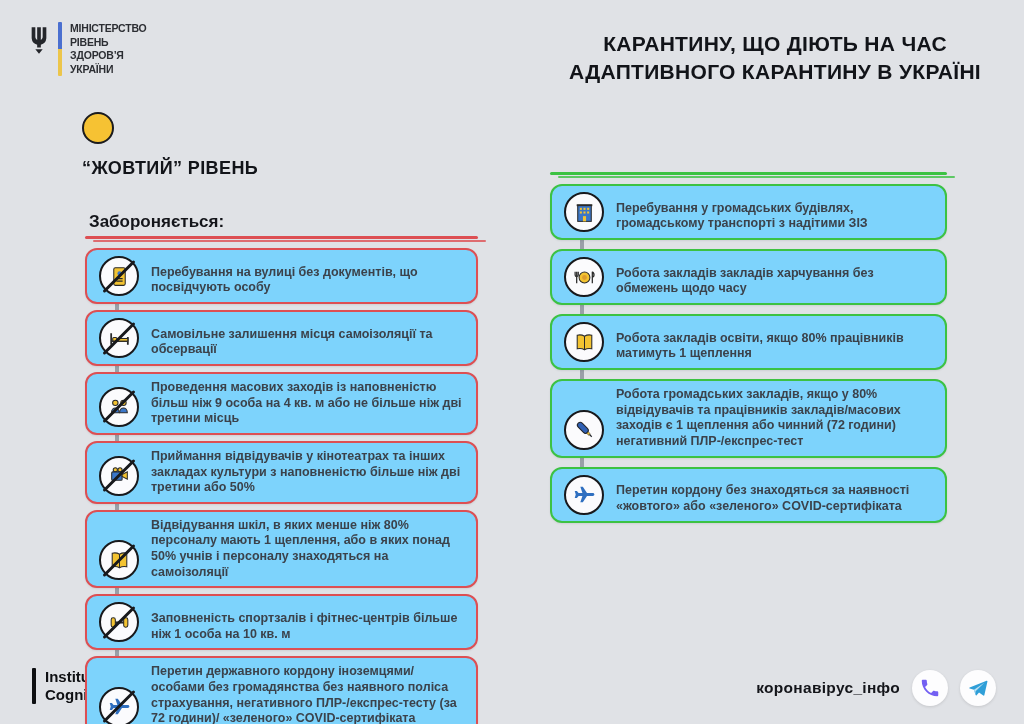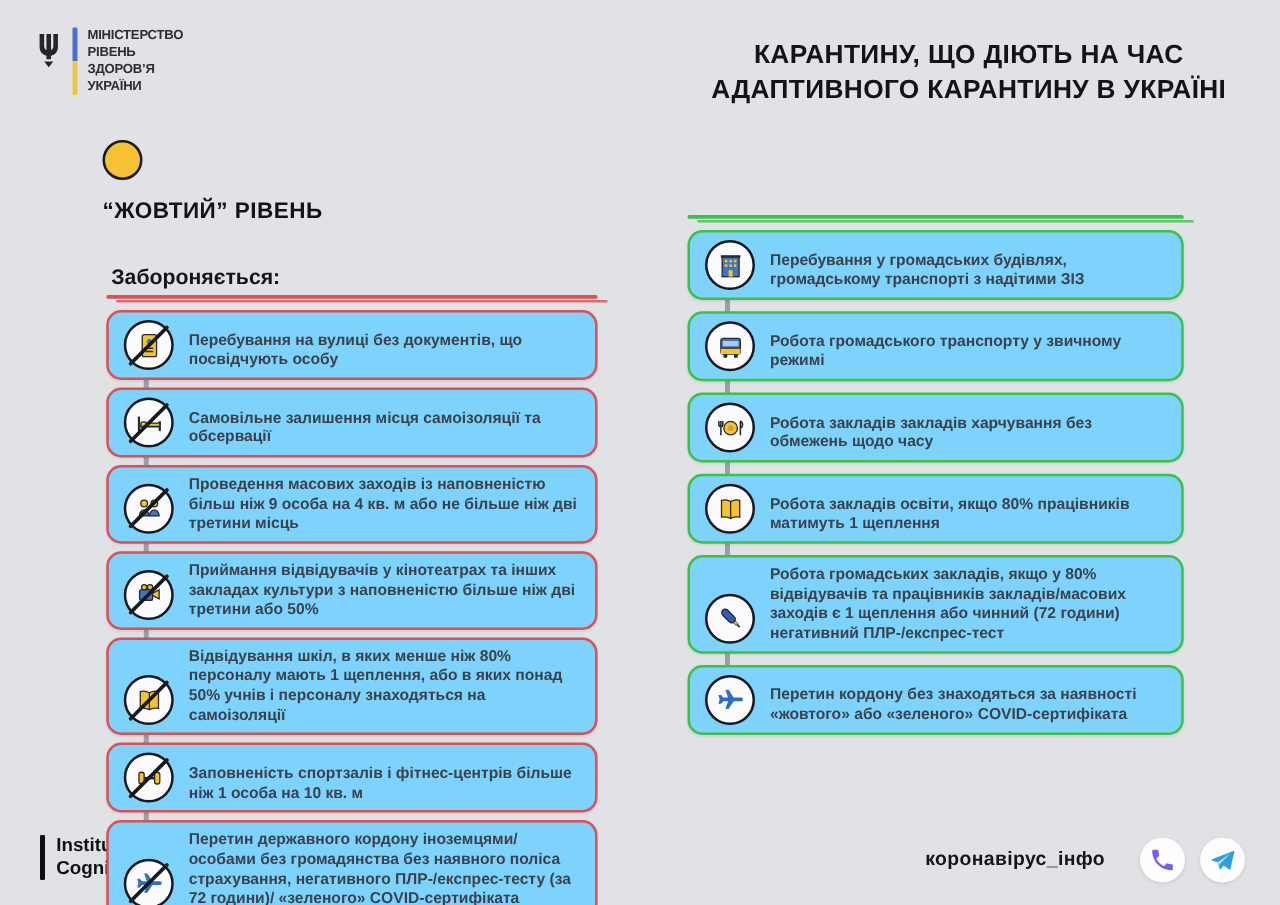--- a/index.html
+++ b/index.html
@@ -39,21 +39,21 @@
     display:flex; align-items:center; justify-content:center; }
   .icon-circle svg { width:25px; height:25px; display:block; }
   .icon-circle.prohibited::after { content:""; position:absolute; left:-4px; right:-4px; top:50%; height:3px;
     margin-top:-1.5px; background:#18191c; transform:rotate(-45deg); border-radius:2px; }
   .card-text { font-size:12.5px; font-weight:700; line-height:1.25; color:#3b424b; }
   
   .footer-org { position:absolute; left:32px; bottom:20px; display:flex; align-items:stretch; gap:9px; }
   .footer-org .vbar { width:4px; background:#0e0f12; border-radius:1px; }
   .footer-org .org-text { font-size:15px; font-weight:800; line-height:1.2; color:#0f1013; }
   .footer-channel { position:absolute; right:28px; bottom:18px; display:flex; align-items:center; gap:12px; }
-  .channel-name { font-size:15.5px; font-weight:800; letter-spacing:0.3px; color:#14151a; margin-right:16px; }
+  .channel-name { font-size:15.5px; font-weight:800; letter-spacing:0.3px; color:#14151a; margin-right:0; }
   .social { width:36px; height:36px; border-radius:50%; background:#fdfdfe; box-shadow:0 1px 3px rgba(0,0,0,.12);
     display:flex; align-items:center; justify-content:center; }
   .social svg { width:22px; height:22px; display:block; }
 </style>
 </head>
 <body>
 
 <div class="page">
 
   <div class="ministry">
@@ -169,33 +169,20 @@
                 <rect x="11" y="7.5" width="2" height="2"></rect>
                 <rect x="14.5" y="7.5" width="2" height="2"></rect>
                 <rect x="7.5" y="11" width="2" height="2"></rect>
                 <rect x="11" y="11" width="2" height="2"></rect>
                 <rect x="14.5" y="11" width="2" height="2"></rect>
                 <rect x="10.5" y="15.5" width="3" height="5"></rect>
               </g>
             </svg>
           </div>
           <div class="card-text">Перебування у громадських будівлях, громадському транспорті з надітими ЗІЗ</div>
-        </div>
-        <div class="card">
-          <div class="icon-circle">
-            <svg viewBox="0 0 24 24">
-              <rect x="4.5" y="5.5" width="15" height="12" rx="2" fill="#3a76c9" stroke="#2a2a2a"></rect>
-              <rect x="6" y="7.5" width="12" height="4" fill="#a9cbf0"></rect>
-              <rect x="4.5" y="13" width="15" height="4.5" fill="#f3c331"></rect>
-              <path d="M4.5 13h15" stroke="#2a2a2a"></path>
-              <circle cx="8" cy="19" r="1.6" fill="#2a2a2a"></circle>
-              <circle cx="16" cy="19" r="1.6" fill="#2a2a2a"></circle>
-            </svg>
-          </div>
-          <div class="card-text">Робота громадського транспорту у звичному режимі</div>
         </div>
         <div class="card">
           <div class="icon-circle">
             <svg viewBox="0 0 24 24">
               <circle cx="12" cy="12" r="5.2" fill="#f3c331" stroke="#2a2a2a"></circle>
               <circle cx="12" cy="12" r="2.3" fill="#de9c2e"></circle>
               <path d="M4.5 6.5v11M3 6.5v3c0 .8.7 1.5 1.5 1.5S6 10.3 6 9.5v-3" stroke="#2a2a2a" fill="none" stroke-width="1.2"></path>
               <path d="M19.5 6.5v11M19.5 6.5c1.3.9 1.9 2.8 1.4 4.3l-1.4 1.2" stroke="#2a2a2a" fill="none" stroke-width="1.2"></path>
             </svg>
           </div>

